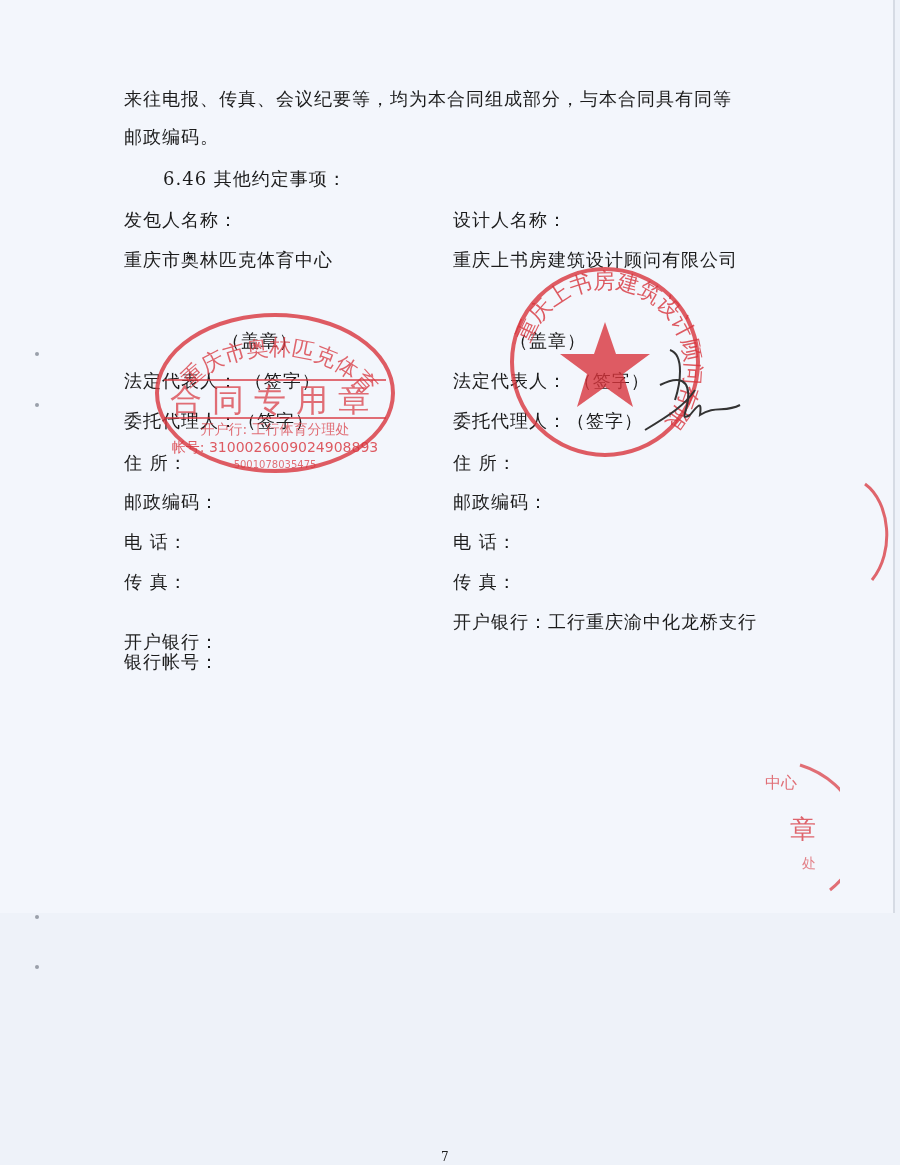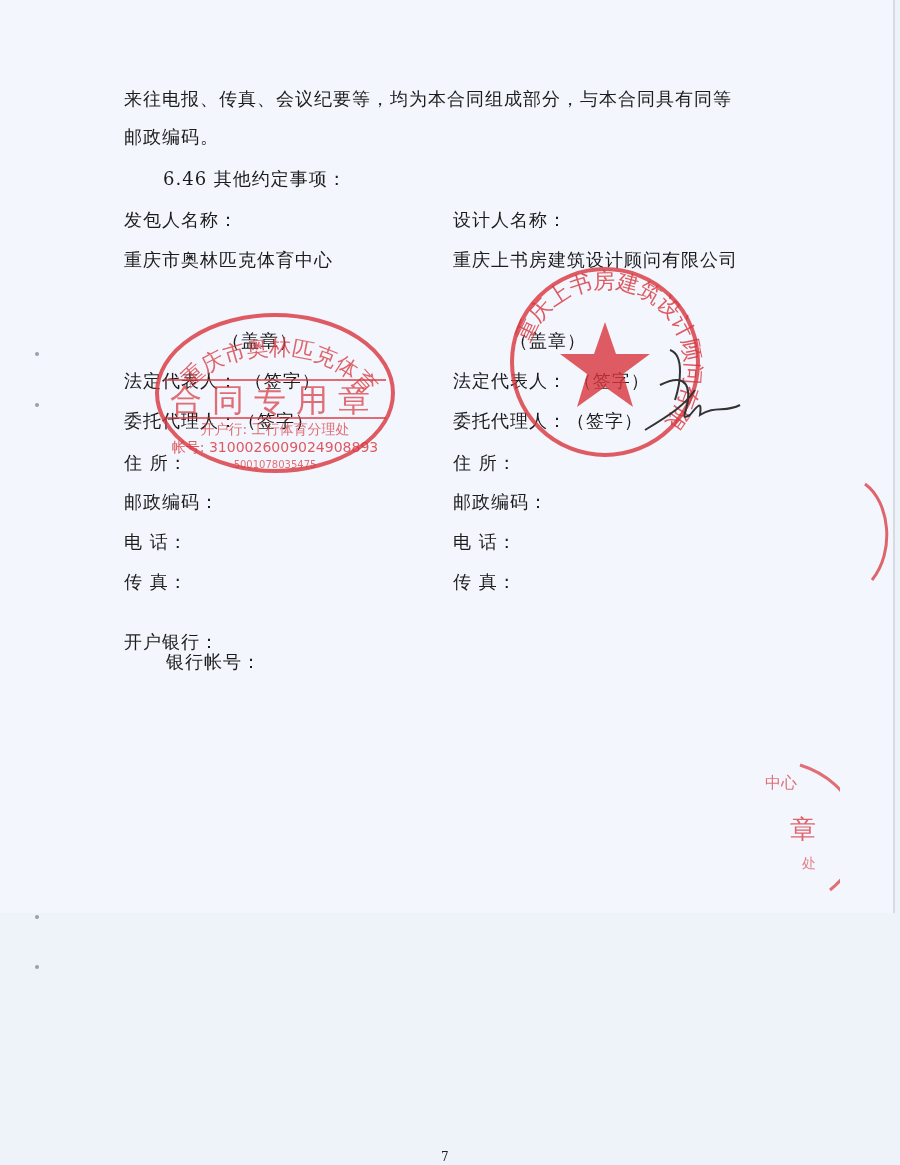--- a/index.html
+++ b/index.html
@@ -23,31 +23,32 @@
   <div class="t" style="left:124px;top:209px;">发包人名称：</div>
   <div class="t" style="left:124px;top:249px;">重庆市奥林匹克体育中心</div>
   <div class="t" style="left:222px;top:330px;">（盖章）</div>
   <div class="t" style="left:124px;top:370px;">法定代表人：  （签字）</div>
   <div class="t" style="left:124px;top:410px;">委托代理人：（签字）</div>
   <div class="t" style="left:124px;top:452px;">住      所：</div>
   <div class="t" style="left:124px;top:491px;">邮政编码：</div>
   <div class="t" style="left:124px;top:531px;">电      话：</div>
   <div class="t" style="left:124px;top:571px;">传      真：</div>
   <div class="t" style="left:124px;top:611px;margin-top:20px;">开户银行：</div>
-  <div class="t" style="left:124px;top:651px;margin-left:42px;">银行帐号：</div>
+  <div class="t" style="left:124px;top:651px;">银行帐号：</div>
 
   <div class="t" style="left:453px;top:209px;">设计人名称：</div>
   <div class="t" style="left:453px;top:249px;">重庆上书房建筑设计顾问有限公司</div>
   <div class="t" style="left:510px;top:330px;">（盖章）</div>
   <div class="t" style="left:453px;top:370px;">法定代表人：  （签字）</div>
   <div class="t" style="left:453px;top:410px;">委托代理人：（签字）</div>
   <div class="t" style="left:453px;top:452px;">住      所：</div>
   <div class="t" style="left:453px;top:491px;">邮政编码：</div>
   <div class="t" style="left:453px;top:531px;">电      话：</div>
   <div class="t" style="left:453px;top:571px;">传      真：</div>
+  <div class="t" style="left:453px;top:611px;">开户银行：工行重庆渝中化龙桥支行</div>
 
   <svg class="stamp" style="left:150px;top:308px;" width="250" height="170" viewBox="0 0 250 170">
     <ellipse cx="125" cy="85" rx="118" ry="78" fill="none" stroke="#d8343c" stroke-width="4" opacity="0.8"></ellipse>
     <defs>
         <path id="arcTop" d="M30,95 A100,70 0 0,1 220,95"></path>
       </defs>
     <text font-size="22" fill="#d8343c" opacity="0.75" font-family="DejaVu Sans, sans-serif"><textPath href="#arcTop" startOffset="8%">重庆市奥林匹克体育中心</textPath></text>
     <line x1="14" y1="72" x2="236" y2="72" stroke="#d8343c" stroke-width="2" opacity="0.7"></line>
     <line x1="14" y1="110" x2="236" y2="110" stroke="#d8343c" stroke-width="2" opacity="0.7"></line>
     <text x="125" y="103" font-size="32" text-anchor="middle" fill="#d8343c" opacity="0.7" letter-spacing="10" font-family="DejaVu Sans, sans-serif">合同专用章</text>

